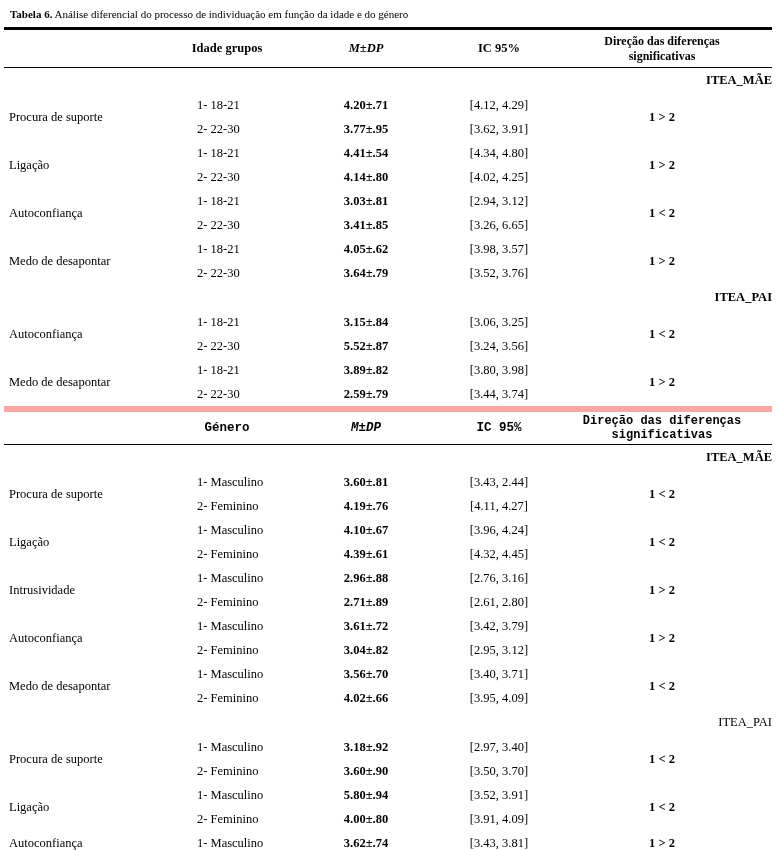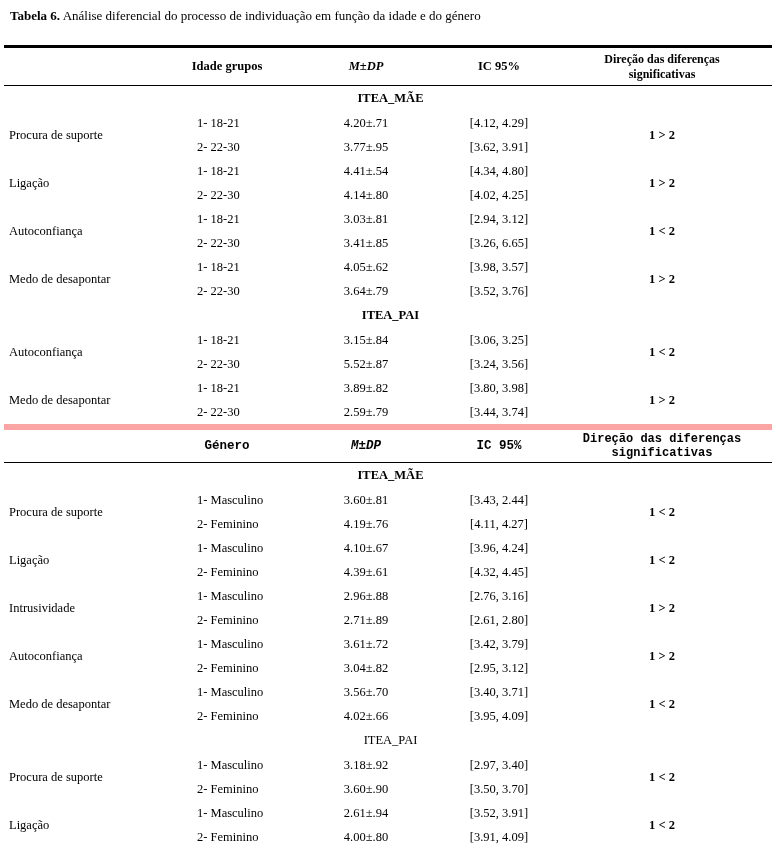--- a/index.html
+++ b/index.html
@@ -8,49 +8,49 @@
   }
   body {
     width: 776px; height: 850px;
     font-family: "Liberation Serif", "DejaVu Serif", serif;
     color: #000000;
     overflow: hidden;
   }
   .page { padding: 6px 4px 0 4px; }
 
   .caption {
-    font-size: 13px;
-    margin: 2px 0 21px 6px;
+    font-size: 11px;
+    margin: 2px 0 7px 6px;
     white-space: nowrap;
   }
   .caption .cap-label { font-weight: bold; }
 
   table.stats {
     width: 768px;
     border-collapse: collapse;
     table-layout: fixed;
     border-bottom: 3px solid #000;
   }
   td {
     font-size: 12.5px;
     padding: 0;
     vertical-align: middle;
     overflow: hidden;
   }
   tr.data-row td { height: 24px; }
 
   td.c-var  { text-align: left; padding-left: 5px; }
   td.c-grp  { text-align: left; padding-left: 29px; }
-  td.c-m    { text-align: center; }
+  td.c-m    { text-align: center; font-weight: bold; }
   td.c-ic   { text-align: center; }
   td.c-dir  { text-align: center; font-weight: bold; }
 
   tr.section-row td {
     height: 25px;
-    text-align: center;
+    text-align: right;
     padding-left: 5px;
   }
   tr.section-row.bold td { font-weight: bold; }
 
   tr.head-row td {
     font-weight: bold;
     text-align: center;
     border-bottom: 1.5px solid #000;
     margin-top: 24px;
   }
@@ -249,21 +249,21 @@
           <td class="c-dir" rowspan="2">1 &lt; 2</td>
         </tr>
         <tr class="data-row">
           <td class="c-grp">2- Feminino</td>
           <td class="c-m">3.60±.90</td>
           <td class="c-ic">[3.50, 3.70]</td>
         </tr>
         <tr class="data-row">
           <td class="c-var" rowspan="2">Ligação</td>
           <td class="c-grp">1- Masculino</td>
-          <td class="c-m">2.61±.94</td>
+          <td class="c-m">5.80±.94</td>
           <td class="c-ic">[3.52, 3.91]</td>
           <td class="c-dir" rowspan="2">1 &lt; 2</td>
         </tr>
         <tr class="data-row">
           <td class="c-grp">2- Feminino</td>
           <td class="c-m">4.00±.80</td>
           <td class="c-ic">[3.91, 4.09]</td>
         </tr>
         <tr class="data-row">
           <td class="c-var" rowspan="1">Autoconfiança</td>

